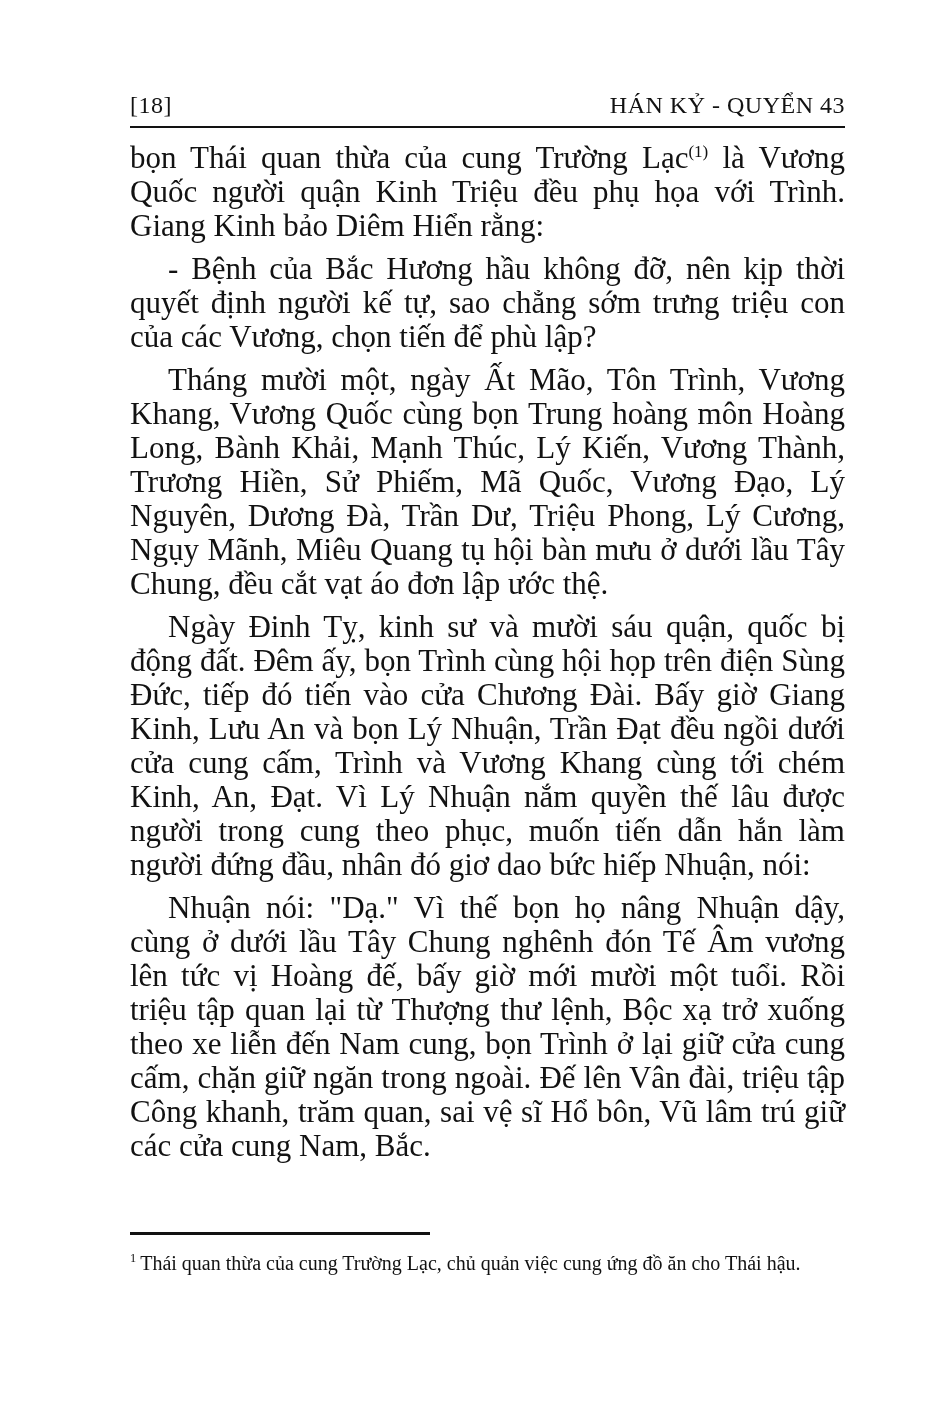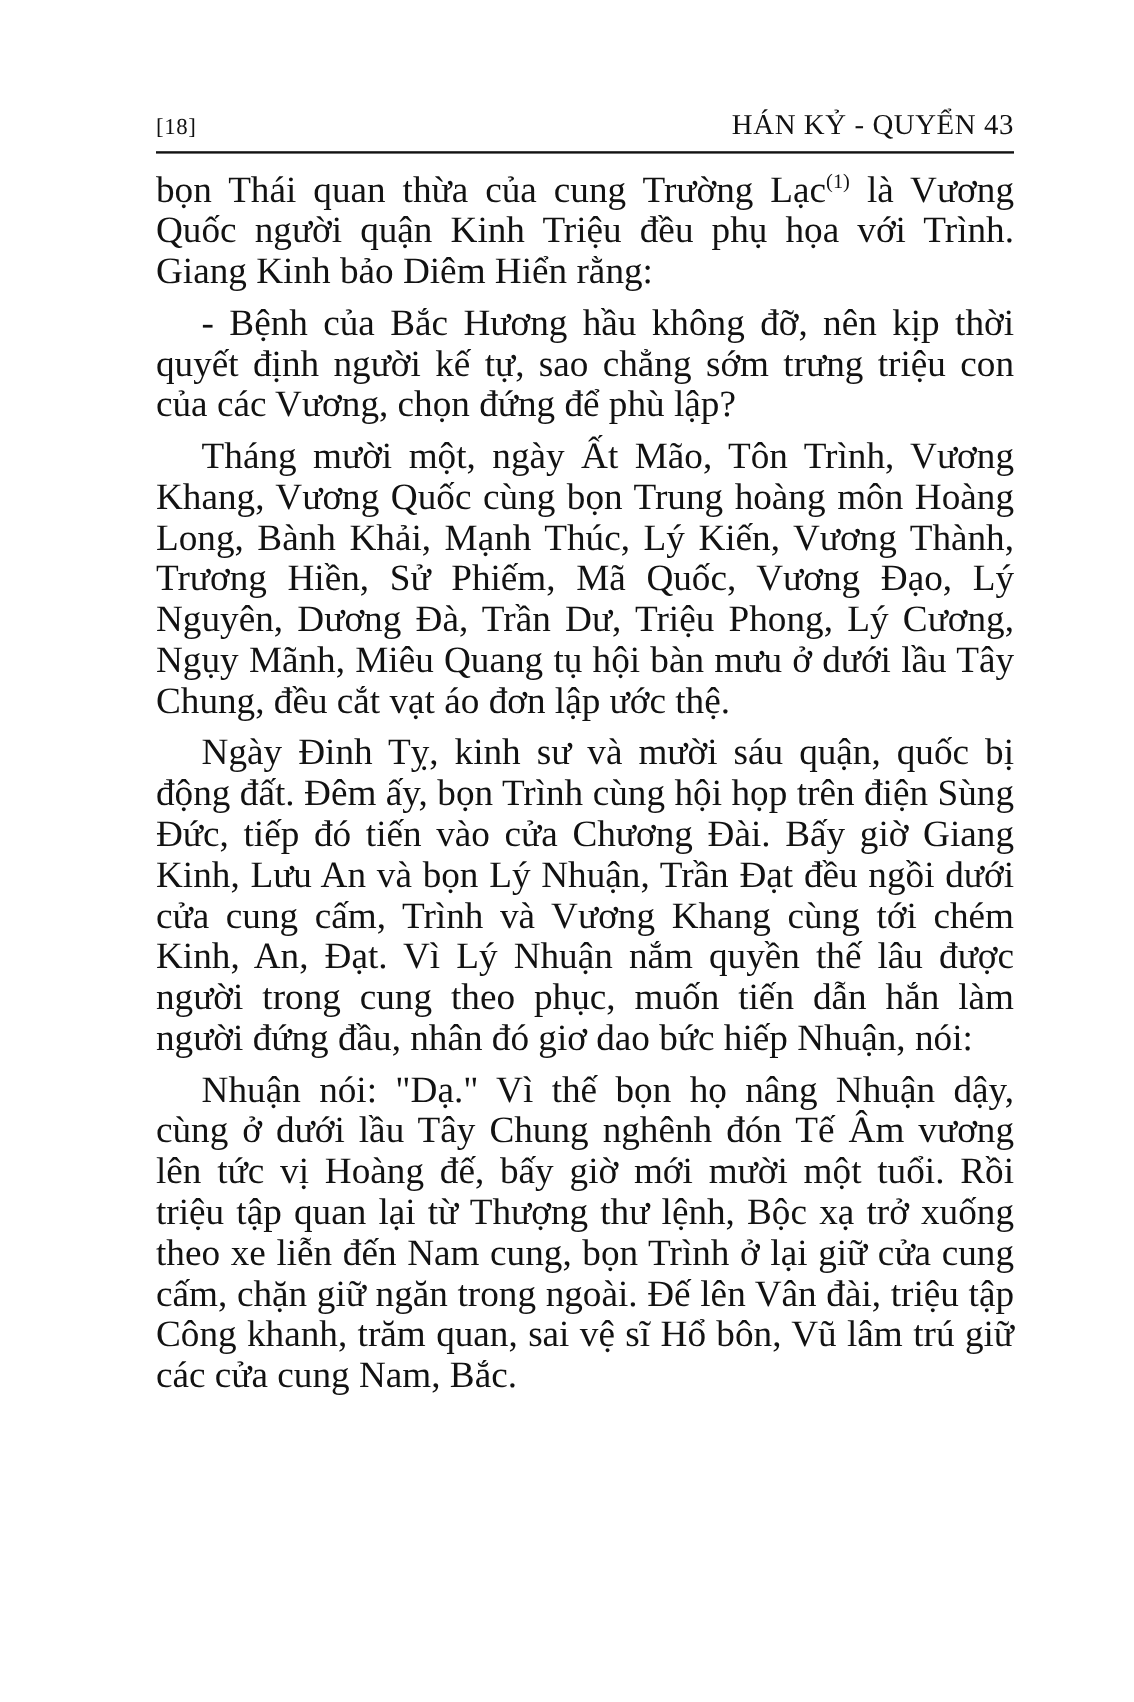--- a/index.html
+++ b/index.html
@@ -21,21 +21,21 @@
     left: 130px;
     right: 100px;
     top: 92px;
     display: flex;
     justify-content: space-between;
     align-items: baseline;
     border-bottom: 2px solid #121212;
     padding-bottom: 7px;
   }
   .page-number {
-    font-size: 19px;
+    font-size: 24px;
     letter-spacing: 0.5px;
   }
   .running-title {
     font-size: 24px;
     letter-spacing: 0.5px;
   }
   .page-body {
     position: absolute;
     left: 130px;
     right: 100px;
@@ -88,26 +88,30 @@
 
   <header class="page-header">
     <span class="page-number">[18]</span>
     <span class="running-title">HÁN KỶ - QUYỂN 43</span>
   </header>
 
   <main class="page-body">
 
     <p class="para no-indent"><span>bọn Thái quan thừa của cung Trường Lạc</span><sup class="footnote-ref">(1)</sup><span> là Vương Quốc người quận Kinh Triệu đều phụ họa với Trình. Giang Kinh bảo Diêm Hiển rằng:</span></p>
 
-    <p class="para">- Bệnh của Bắc Hương hầu không đỡ, nên kịp thời quyết định người kế tự, sao chẳng sớm trưng triệu con của các Vương, chọn đứng để phù lập?</p>
+    <p class="para">- Bệnh của Bắc Hương hầu không đỡ, nên kịp thời quyết định người kế tự, sao chẳng sớm trưng triệu con của các Vương, chọn tiến để phù lập?</p>
 
 
     <p class="para">Tháng mười một, ngày Ất Mão, Tôn Trình, Vương Khang, Vương Quốc cùng bọn Trung hoàng môn Hoàng Long, Bành Khải, Mạnh Thúc, Lý Kiến, Vương Thành, Trương Hiền, Sử Phiếm, Mã Quốc, Vương Đạo, Lý Nguyên, Dương Đà, Trần Dư, Triệu Phong, Lý Cương, Ngụy Mãnh, Miêu Quang tụ hội bàn mưu ở dưới lầu Tây Chung, đều cắt vạt áo đơn lập ước thệ.</p>
 
     <p class="para">Ngày Đinh Tỵ, kinh sư và mười sáu quận, quốc bị động đất. Đêm ấy, bọn Trình cùng hội họp trên điện Sùng Đức, tiếp đó tiến vào cửa Chương Đài. Bấy giờ Giang Kinh, Lưu An và bọn Lý Nhuận, Trần Đạt đều ngồi dưới cửa cung cấm, Trình và Vương Khang cùng tới chém Kinh, An, Đạt. Vì Lý Nhuận nắm quyền thế lâu được người trong cung theo phục, muốn tiến dẫn hắn làm người đứng đầu, nhân đó giơ dao bức hiếp Nhuận, nói:</p>
 
 
     <p class="para">Nhuận nói: "Dạ." Vì thế bọn họ nâng Nhuận dậy, cùng ở dưới lầu Tây Chung nghênh đón Tế Âm vương lên tức vị Hoàng đế, bấy giờ mới mười một tuổi. Rồi triệu tập quan lại từ Thượng thư lệnh, Bộc xạ trở xuống theo xe liễn đến Nam cung, bọn Trình ở lại giữ cửa cung cấm, chặn giữ ngăn trong ngoài. Đế lên Vân đài, triệu tập Công khanh, trăm quan, sai vệ sĩ Hổ bôn, Vũ lâm trú giữ các cửa cung Nam, Bắc.</p>
 
   </main>
 
+  <footer class="footnote-section">
+    <div class="footnote-rule"></div>
+    <p class="footnote-text"><sup>1</sup><span>Thái quan thừa của cung Trường Lạc, chủ quản việc cung ứng đồ ăn cho Thái hậu.</span></p>
+  </footer>
 
 </div>
 
 </body></html>

